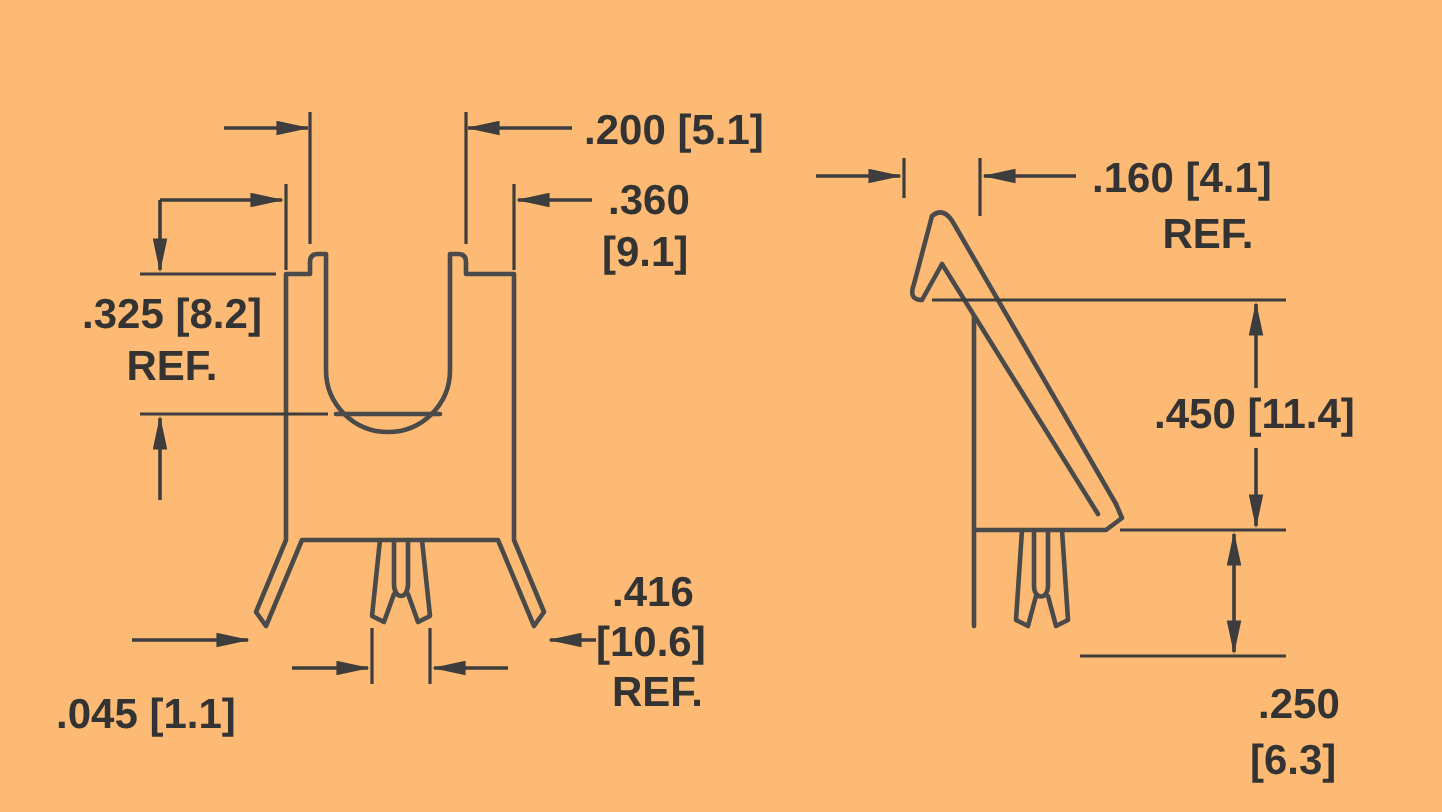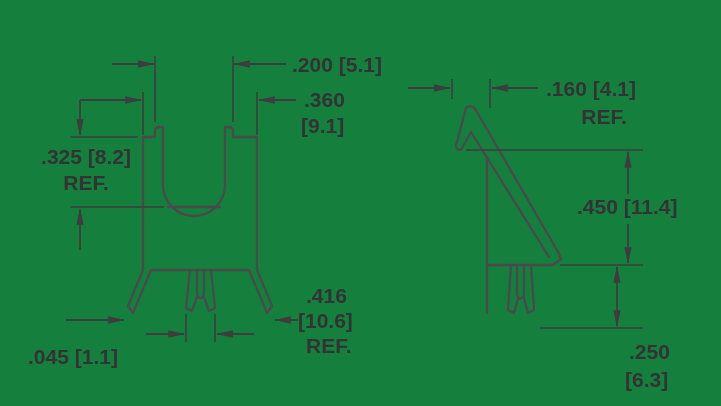--- a/index.html
+++ b/index.html
@@ -1,19 +1,19 @@
 <!DOCTYPE html>
 <html><head>
 <meta charset="utf-8">
 <style>
   html, body { margin: 0; padding: 0; background: #ffffff; }
   .stage {
     width: 721px;
     height: 406px;
-    background: #15803d;
+    background: #fdba74;
     position: relative;
     overflow: hidden;
   }
   svg { display: block; }
   .part {
     fill: none;
     stroke: #4a4a4a;
     stroke-width: 2.3;
     stroke-linejoin: round;
     stroke-linecap: round;

